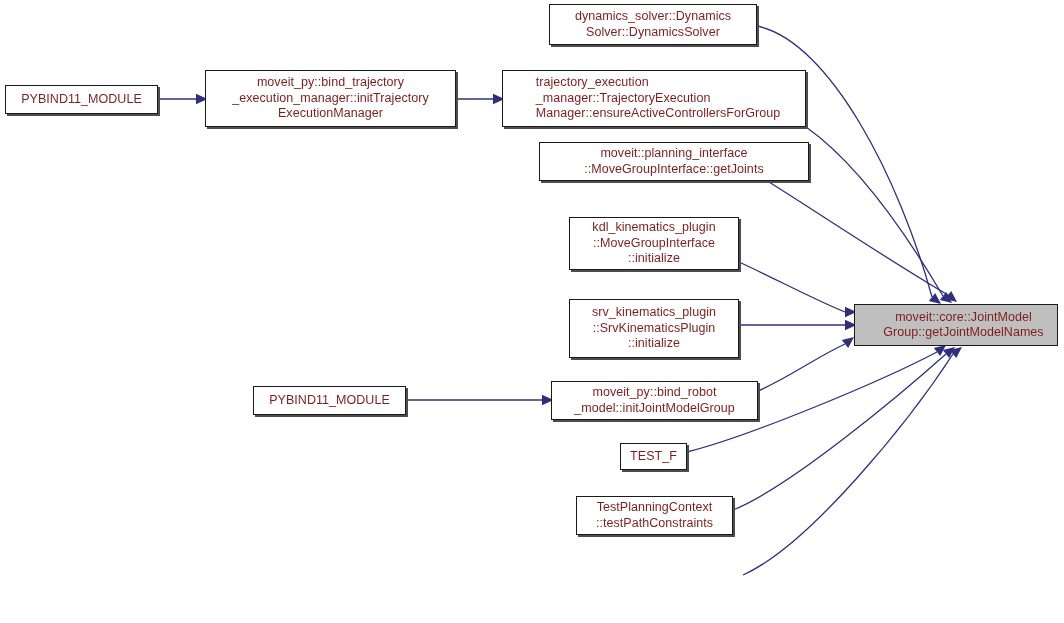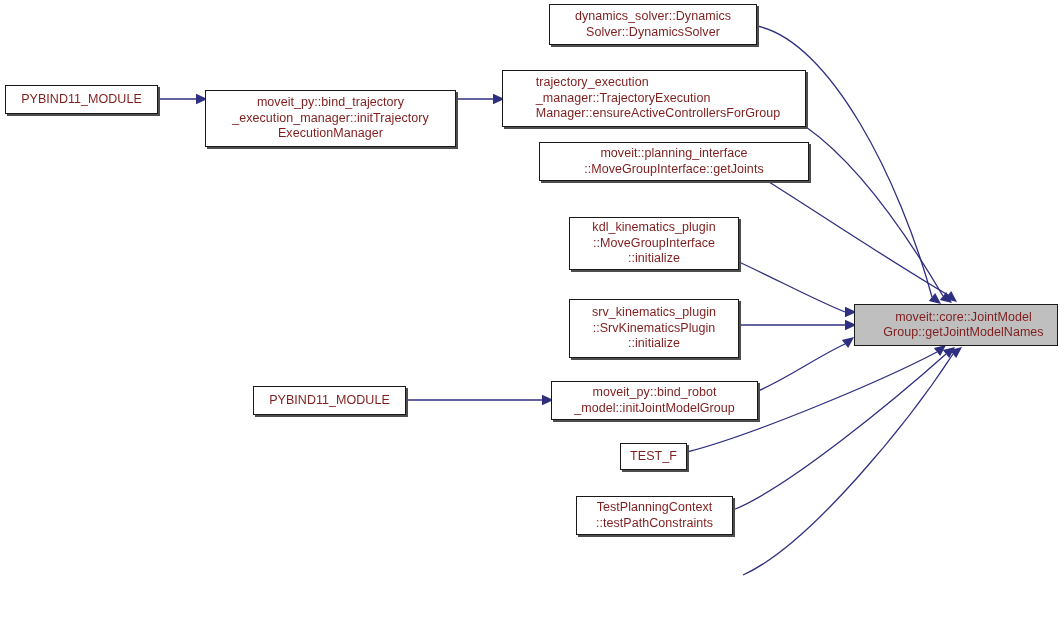--- a/index.html
+++ b/index.html
@@ -81,21 +81,21 @@
       <path d="M758,391 C790,377 815,358 845,344" fill="none" stroke="#2f2f80" stroke-width="1.3"></path>
       <polygon points="0,-5.2 11.5,0 0,5.2" fill="#2f2f80" transform="translate(845,344) rotate(-38)"></polygon>
       <path d="M687,452 C750,436 880,382 937,352" fill="none" stroke="#2f2f80" stroke-width="1.3"></path>
       <polygon points="0,-5.2 11.5,0 0,5.2" fill="#2f2f80" transform="translate(937,352) rotate(-38)"></polygon>
       <path d="M733,510 C790,487 900,395 946,354" fill="none" stroke="#2f2f80" stroke-width="1.3"></path>
       <polygon points="0,-5.2 11.5,0 0,5.2" fill="#2f2f80" transform="translate(946,354) rotate(-38)"></polygon>
       <path d="M743,575 C810,545 910,420 953,354" fill="none" stroke="#2f2f80" stroke-width="1.3"></path>
       <polygon points="0,-5.2 11.5,0 0,5.2" fill="#2f2f80" transform="translate(953,354) rotate(-38)"></polygon>
     </svg>
 <div class="node shadow" title="PYBIND11_MODULE" style="left: 5px; top: 85px; width: 153px; height: 29px;"><div class="node-label">PYBIND11_MODULE</div></div>
-    <div class="node shadow" title="moveit_py::bind_trajectory_execution_manager::initTrajectoryExecutionManager" style="left: 205px; top: 70px; width: 251px; height: 57px; margin-top: 20px;"><div class="node-label">moveit_py::bind_trajectory
+    <div class="node shadow" title="moveit_py::bind_trajectory_execution_manager::initTrajectoryExecutionManager" style="left: 205px; top: 70px; width: 251px; height: 57px;"><div class="node-label">moveit_py::bind_trajectory
 _execution_manager::initTrajectory
 ExecutionManager</div></div>
     <div class="node shadow" title="dynamics_solver::DynamicsSolver::DynamicsSolver" style="left: 549px; top: 4px; width: 208px; height: 41px;"><div class="node-label">dynamics_solver::Dynamics
 Solver::DynamicsSolver</div></div>
     <div class="node shadow leftalign" title="trajectory_execution_manager::TrajectoryExecutionManager::ensureActiveControllersForGroup" style="left: 502px; top: 70px; width: 304px; height: 57px;"><div class="node-label">trajectory_execution
 _manager::TrajectoryExecution
 Manager::ensureActiveControllersForGroup</div></div>
     <div class="node shadow" title="moveit::planning_interface::MoveGroupInterface::getJoints" style="left: 539px; top: 142px; width: 270px; height: 39px;"><div class="node-label">moveit::planning_interface
 ::MoveGroupInterface::getJoints</div></div>
     <div class="node shadow" title="kdl_kinematics_plugin::KDLKinematicsPlugin::initialize" style="left: 569px; top: 217px; width: 170px; height: 53px;"><div class="node-label">kdl_kinematics_plugin

